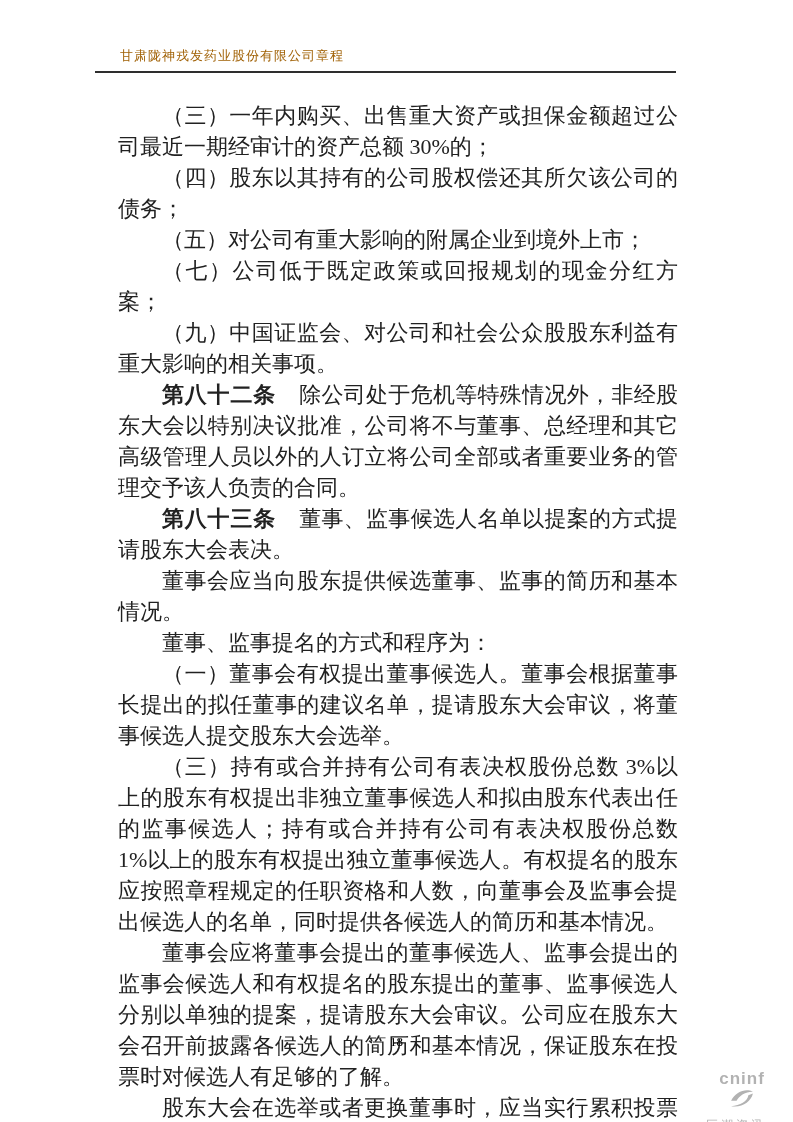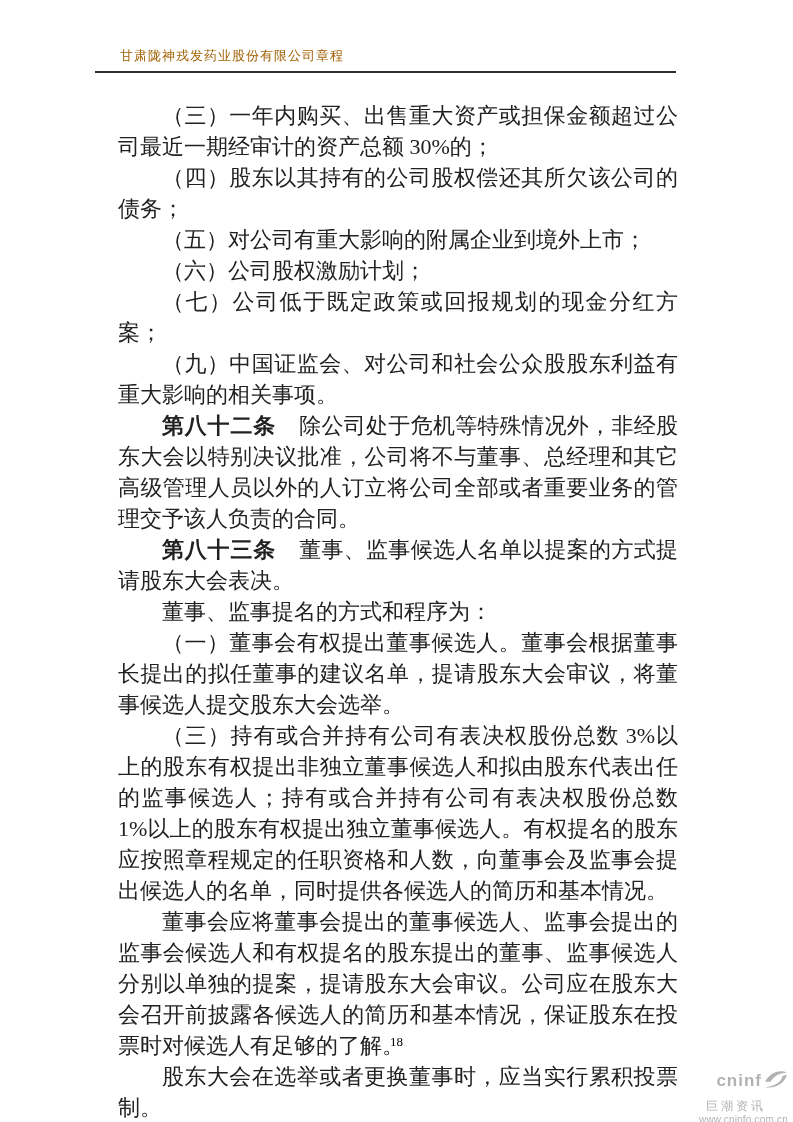--- a/index.html
+++ b/index.html
@@ -78,20 +78,21 @@
     text-align: right;
     color: #b2b2b2;
     font-family: "Liberation Sans", "DejaVu Sans", sans-serif;
     line-height: 1;
   }
   .cninfo-top {
     display: flex;
     align-items: center;
     justify-content: flex-end;
     gap: 2px;
+    flex-direction: column;
   }
   .cninfo-wordmark {
     font-size: 17px;
     font-weight: bold;
     letter-spacing: 1px;
   }
   .cninfo-swirl {
     display: inline-block;
     width: 24px;
     height: 20px;
@@ -113,25 +114,25 @@
 
 <div class="page-header">
   <span class="title">甘肃陇神戎发药业股份有限公司章程</span>
   <div class="header-rule"></div>
 </div>
 
 <div class="doc-body">
   <p>（三）一年内购买、出售重大资产或担保金额超过公司最近一期经审计的资产总额 30%的；</p>
   <p>（四）股东以其持有的公司股权偿还其所欠该公司的债务；</p>
   <p>（五）对公司有重大影响的附属企业到境外上市；</p>
-  <p>（六）公司股权激励计划；</p>
   <p>（七）公司低于既定政策或回报规划的现金分红方案；</p>
   <p>（九）中国证监会、对公司和社会公众股股东利益有重大影响的相关事项。</p>
   <p><b class="art-num">第八十二条</b><span>除公司处于危机等特殊情况外，非经股东大会以特别决议批准，公司将不与董事、总经理和其它高级管理人员以外的人订立将公司全部或者重要业务的管理交予该人负责的合同。</span></p>
   <p><b class="art-num">第八十三条</b><span>董事、监事候选人名单以提案的方式提请股东大会表决。</span></p>
+  <p>董事会应当向股东提供候选董事、监事的简历和基本情况。</p>
   <p>董事、监事提名的方式和程序为：</p>
   <p>（一）董事会有权提出董事候选人。董事会根据董事长提出的拟任董事的建议名单，提请股东大会审议，将董事候选人提交股东大会选举。</p>
   <p>（三）持有或合并持有公司有表决权股份总数 3%以上的股东有权提出非独立董事候选人和拟由股东代表出任的监事候选人；持有或合并持有公司有表决权股份总数 1%以上的股东有权提出独立董事候选人。有权提名的股东应按照章程规定的任职资格和人数，向董事会及监事会提出候选人的名单，同时提供各候选人的简历和基本情况。</p>
   <p>董事会应将董事会提出的董事候选人、监事会提出的监事会候选人和有权提名的股东提出的董事、监事候选人分别以单独的提案，提请股东大会审议。公司应在股东大会召开前披露各候选人的简历和基本情况，保证股东在投票时对候选人有足够的了解。</p>
   <p>股东大会在选举或者更换董事时，应当实行累积投票制。</p>
 </div>
 
 <div class="page-number">18</div>
 
 <div class="cninfo-logo">

